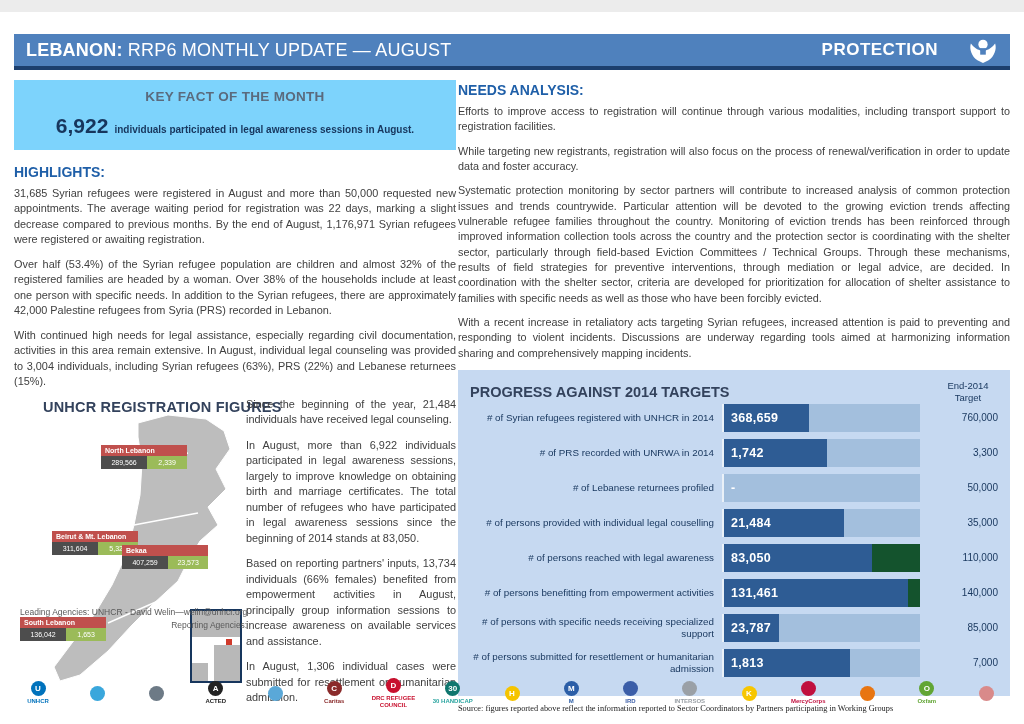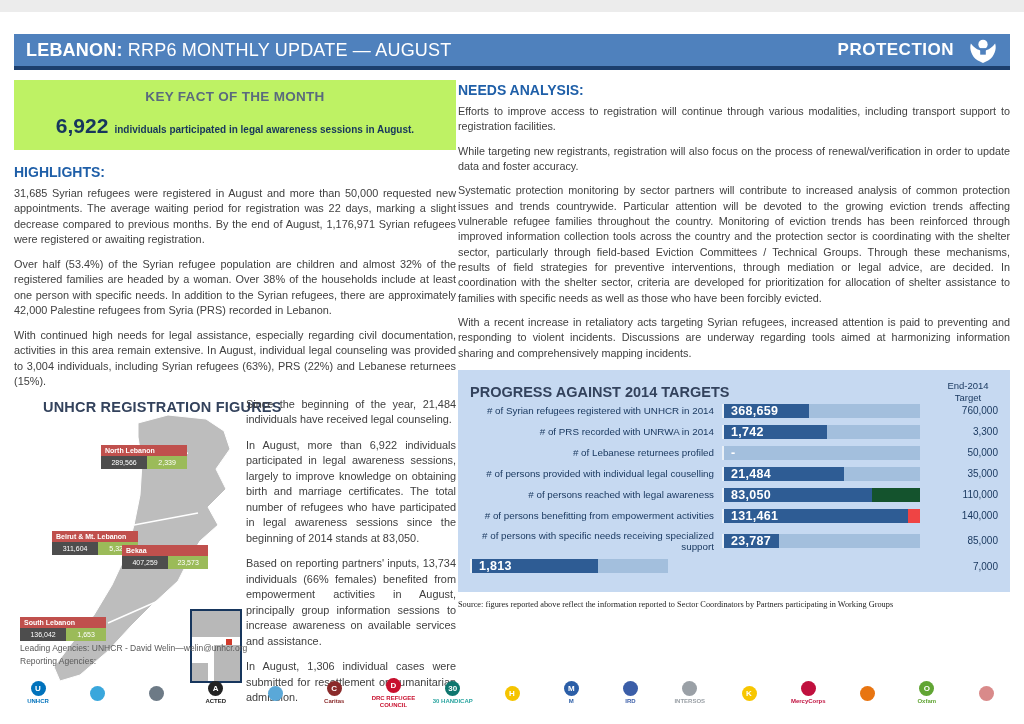--- a/index.html
+++ b/index.html
@@ -5,29 +5,29 @@
   * { margin:0; padding:0; box-sizing:border-box; }
   html,body { width:1024px; height:724px; background:#fff; font-family:"Liberation Sans",sans-serif; }
   #page { position:relative; width:1024px; height:724px; background:#fff; overflow:hidden; }
 
   
   .topstrip { position:absolute; left:0; top:0; width:1024px; height:12px; background:#ececec; }
 
   
   .header { position:absolute; left:14px; top:34px; width:996px; height:36px;
             background:#4f81bd; border-bottom:4px solid #1c3f6e;
-            display:flex; align-items:center; padding:0 12px; color:#fff; }
+            display:flex; align-items:center; padding:0 12px; color:#fff;gap:16px; }
   .header .title { font-size:18px; letter-spacing:.2px; }
   .header .title b { font-weight:bold; }
   .header .sector { margin-left:auto; font-size:17px; font-weight:bold; letter-spacing:.5px; }
   .header .picon { width:30px; height:28px; margin-left:14px; }
 
   
   .leftcol { position:absolute; left:14px; top:80px; width:442px; }
-  .keyfact { background:#bef264; padding:9px 14px 12px 14px; text-align:center; }
+  .keyfact { background:#7dd3fc; padding:9px 14px 12px 14px; text-align:center; }
   .keyfact .kf-title { color:#5a6a7d; font-weight:bold; font-size:13.5px; letter-spacing:.3px; margin-bottom:10px; }
   .keyfact .kf-line { color:#17365d; }
   .keyfact .kf-num { font-size:21px; font-weight:bold; margin-right:6px; }
   .keyfact .kf-text { font-size:10px; font-weight:bold; }
 
   .h-blue { color:#1f5fa8; font-weight:bold; font-size:14px; margin:14px 0 6px 0; }
   .para { font-size:10.9px; line-height:1.42; color:#404040; text-align:justify; margin-bottom:9px; }
 
   .regsec { position:relative; margin-top:2px; height:290px; }
   .reg-heading { position:absolute; left:29px; top:0; font-size:14.5px; font-weight:bold; color:#33425c; letter-spacing:.2px; }
@@ -53,29 +53,29 @@
   .rightcol .para { font-size:10.8px; }
 
   
   .progressbox { background:#c6d9f1; padding:10px 12px 12px 12px; margin-top:5px; }
   .pb-head { display:flex; }
   .pb-title { font-size:14.5px; font-weight:bold; color:#33425c; padding-top:4px; }
   .pb-target-h { margin-left:auto; font-size:9.5px; color:#17365d; text-align:center; width:60px; line-height:1.25; }
   .pb-rows { }
   .pb-row { display:flex; align-items:center; margin-bottom:7px; }
   .pb-label { width:252px; font-size:9.8px; color:#17365d; text-align:right; padding-right:8px; line-height:1.15; }
-  .pb-barzone { width:198px; height:14px; background:#a3bfdd; border-left:2px solid #eaf1f8; position:relative; }
+  .pb-barzone { width:198px; height:28px; background:#a3bfdd; border-left:2px solid #eaf1f8; position:relative; }
   .pb-fill { position:absolute; left:0; top:0; bottom:0; background:#2e5c94; }
   .pb-val { position:absolute; left:7px; top:50%; transform:translateY(-50%); color:#fff; font-weight:bold; font-size:12.5px; letter-spacing:.3px; }
   .pb-target { flex:1; text-align:right; font-size:10px; color:#17365d; }
 
   .source-note { font-family:"Liberation Serif",serif; font-size:8.3px; color:#222; margin-top:8px; }
 
   
-  .footer-lead { position:absolute; left:20px; top:642px; font-size:8.5px; color:#595959; line-height:1.5; }
+  .footer-lead { position:absolute; left:20px; top:606px; font-size:8.5px; color:#595959; line-height:1.5;text-align:right; }
   .logosrow { position:absolute; left:10px; top:678px; width:1004px; display:flex; justify-content:space-between; align-items:center; }
   .logo { width:56px; display:flex; flex-direction:column; align-items:center; gap:2px; }
   .logo .lg-mark { width:15px; height:15px; border-radius:50%; display:flex; align-items:center; justify-content:center; color:#fff; font-size:8px; font-weight:bold; }
   .logo .lg-text { font-size:6px; font-weight:bold; text-align:center; line-height:1.1; }
 </style>
 </head>
 <body>
 
 <div id="page">
   <div class="topstrip"></div>
@@ -215,35 +215,36 @@
           <div class="pb-row">
             <div class="pb-label"># of persons reached with legal awareness</div>
             <div class="pb-barzone" style="background: #14532d;">
               <div class="pb-fill" style="width: 75.5%; background: rgb(46, 92, 148);"></div>
               <div class="pb-val">83,050</div>
             </div>
             <div class="pb-target">110,000</div>
           </div>
           <div class="pb-row">
             <div class="pb-label"># of persons benefitting from empowerment activities</div>
-            <div class="pb-barzone" style="background: #ef4444;">
+            <div class="pb-barzone" style="background: #14532d;">
               <div class="pb-fill" style="width: 93.9007%; background: rgb(46, 92, 148);"></div>
               <div class="pb-val">131,461</div>
             </div>
             <div class="pb-target">140,000</div>
           </div>
           <div class="pb-row">
             <div class="pb-label"># of persons with specific needs receiving specialized support</div>
             <div class="pb-barzone" style="background: rgb(163, 191, 221);">
               <div class="pb-fill" style="width: 27.9847%; background: rgb(46, 92, 148);"></div>
               <div class="pb-val">23,787</div>
             </div>
             <div class="pb-target">85,000</div>
           </div>
           <div class="pb-row">
+            <div class="pb-label"># of persons submitted for resettlement or humanitarian admission</div>
             <div class="pb-barzone" style="background: rgb(163, 191, 221);">
               <div class="pb-fill" style="width: 64.3714%; background: rgb(46, 92, 148);"></div>
               <div class="pb-val">1,813</div>
             </div>
             <div class="pb-target">7,000</div>
           </div>
         </div>
     </div>
 
     <div class="source-note">Source: figures reported above reflect the information reported to Sector Coordinators by Partners participating in Working Groups</div>

